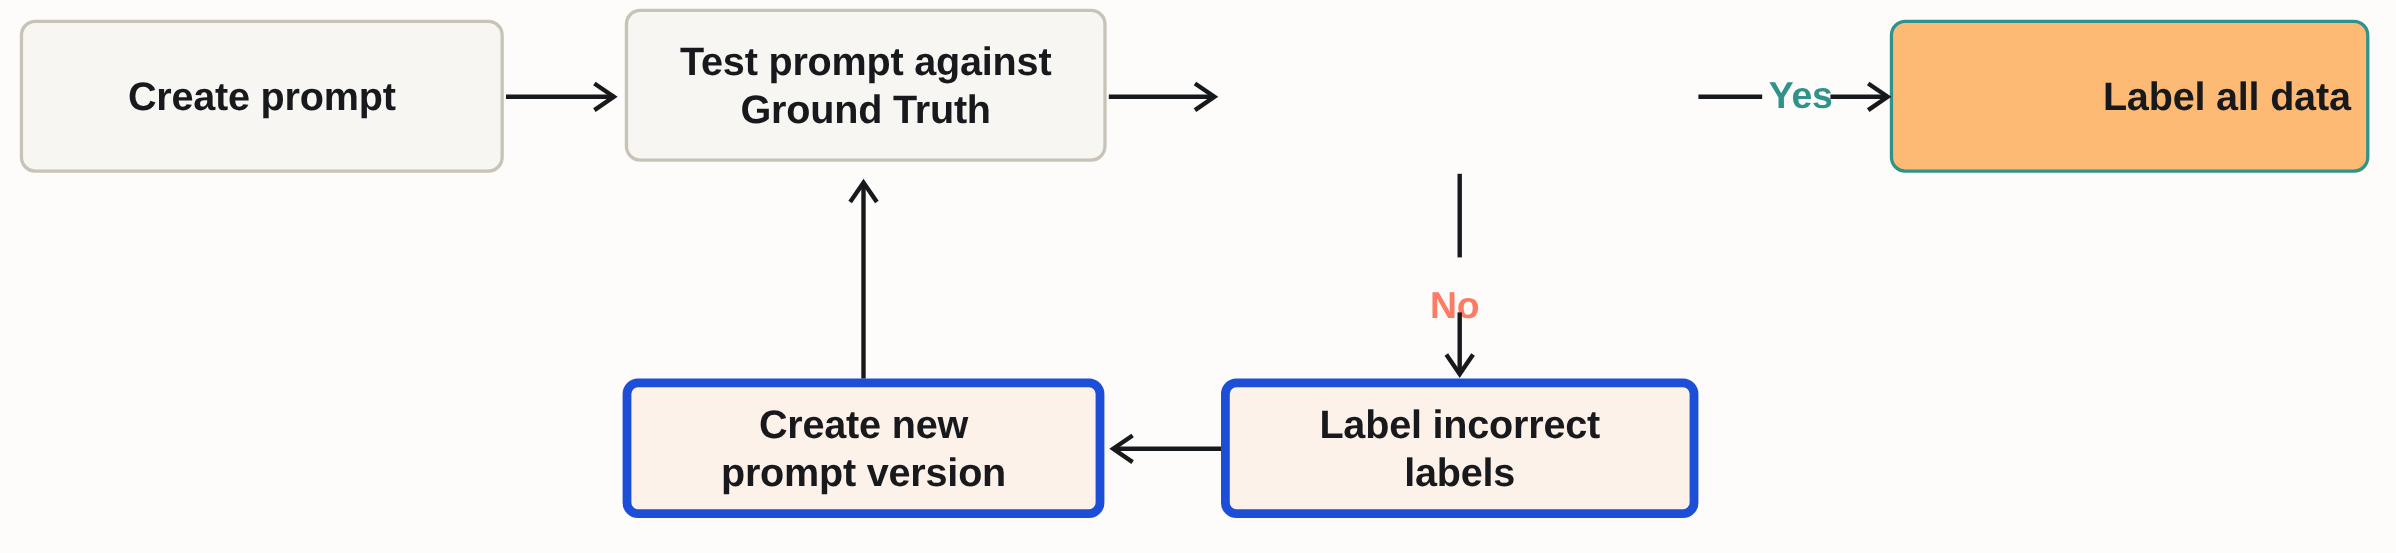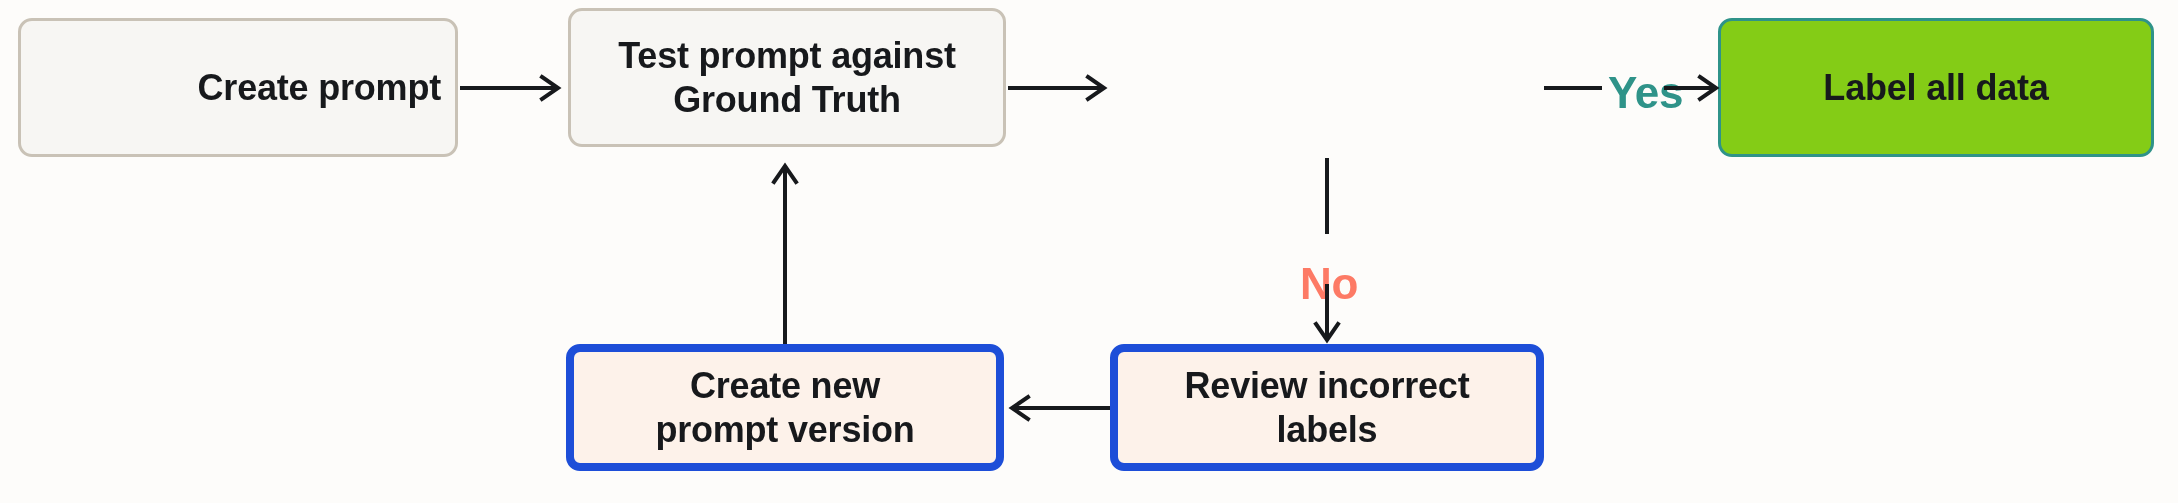--- a/index.html
+++ b/index.html
@@ -40,74 +40,75 @@
 
   .node.neutral {
     background: #f7f6f3;
     border: 3px solid #c9c2b6;
   }
   .node.decision {
     background: #f7f6f3;
     border: 3px dashed #c9c2b6;
   }
   .node.success {
-    background: #84cc16;
+    background: #fdba74;
     border: 3px solid #2f9389;
+    justify-content: flex-end;
   }
   .node.warn {
     background: #fdf2ea;
     border: 8px solid #1d4ed8;
   }
 
   
   .connector {
     position: absolute;
   }
   .connector svg {
     display: block;
     overflow: visible;
   }
 
   .edge-label {
     position: absolute;
-    font-size: 44px;
+    font-size: 34px;
     font-weight: 700;
     letter-spacing: -0.2px;
     white-space: nowrap;
   }
   .edge-label.yes { color: #2f9389; }
   .edge-label.no  { color: #fd7козак65; }
   .edge-label.no  { color: #fd7a65; margin-top: 22px; }
 </style>
 </head>
 <body>
 
 <div id="canvas">
 
-  <div class="node neutral" style="left:18px; top:18px; width:440px; height:139px;justify-content:flex-end;">
+  <div class="node neutral" style="left:18px; top:18px; width:440px; height:139px;">
     <span>Create prompt</span>
   </div>
 
   <div class="node neutral" style="left:568px; top:8px; width:438px; height:139px;">
     <span>Test prompt against
 Ground Truth</span>
   </div>
 
 
   <div class="node success" style="left:1718px; top:18px; width:436px; height:139px;">
     <span>Label all data</span>
   </div>
 
   <div class="node warn" style="left:566px; top:344px; width:438px; height:127px;">
     <span>Create new
 prompt version</span>
   </div>
 
   <div class="node warn" style="left:1110px; top:344px; width:434px; height:127px;">
-    <span>Review incorrect
+    <span>Label incorrect
 labels</span>
   </div>
 
   <div class="connector" style="left:458px; top:72px; width:112px; height:32px;">
     <svg width="112" height="32" viewBox="0 0 112 32">
       <line x1="2" y1="16" x2="98" y2="16" stroke="#17191c" stroke-width="4"></line>
       <polyline points="84,5 100,16 84,27" fill="none" stroke="#17191c" stroke-width="4" stroke-linecap="square" stroke-linejoin="miter"></polyline>
     </svg>
   </div>
 

